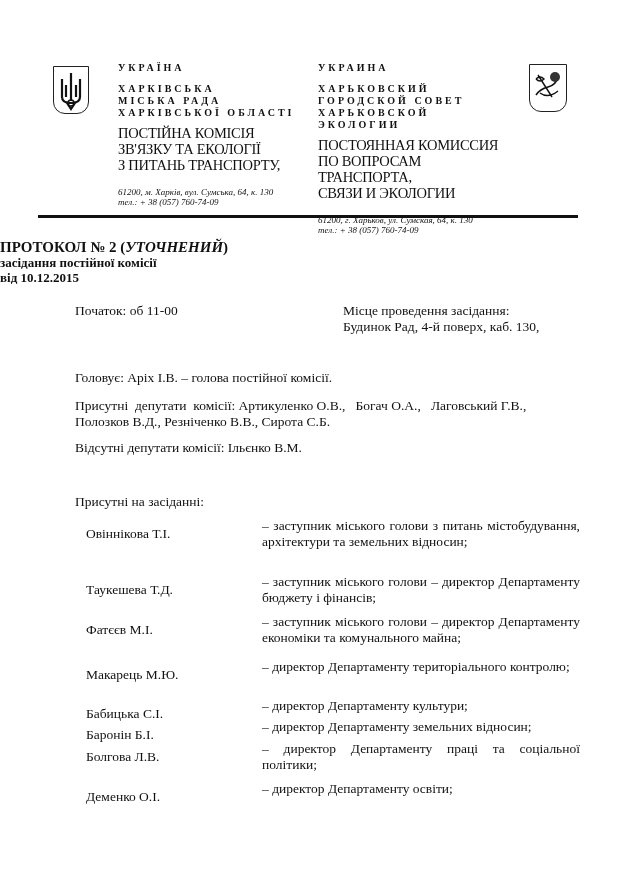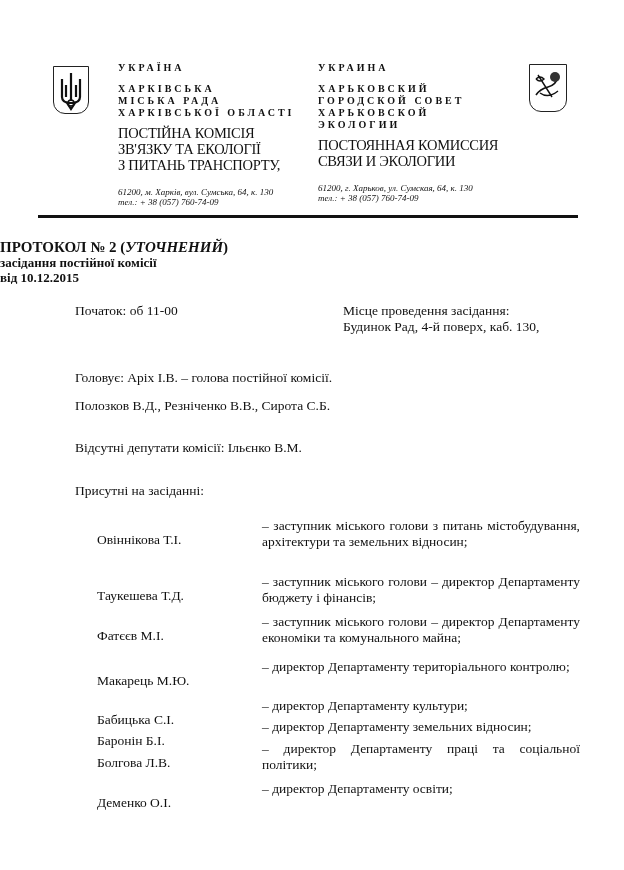--- a/index.html
+++ b/index.html
@@ -9,21 +9,21 @@
   .center { text-align: left; }
   .spaced { letter-spacing: 3px; font-weight: bold; font-size: 10px; line-height: 12px; }
   .committee { font-size: 14.5px; line-height: 16px; letter-spacing: -0.3px; }
   .addr { font-style: italic; font-size: 9px; line-height: 10px; }
   .rule { position: absolute; left: 38px; width: 540px; height: 3px; background: #111; top: 215px; }
   .emblem { position: absolute; border: 1px solid #222; border-radius: 0 0 12px 12px; }
   .title { font-weight: bold; font-size: 15px; line-height: 16px; }
   .sub { font-weight: bold; font-size: 13px; line-height: 15px; }
   .body { font-size: 13.5px; line-height: 16px; }
   .row { position: absolute; left: 86px; width: 486px; font-size: 13.5px; line-height: 16px; }
-  .row .name { position: absolute; left: 0; top: 14px; width: 170px; margin-left: 11px; }
+  .row .name { position: absolute; left: 0; top: 8px; width: 170px; }
   .row .role { position: absolute; left: 168px; top: 0; width: 318px; text-align: justify; margin-left: 8px; }
 </style>
 </head>
 <body>
 
 <div class="emblem" style="left:53px; top:66px; width:34px; height:46px;">
   <svg width="34" height="46" viewBox="0 0 34 46">
     <path d="M17 6 L17 34 M8 12 L8 30 Q8 36 17 36 Q26 36 26 30 L26 12 M12 18 L12 30 M22 18 L22 30 M13 36 L17 42 L21 36" stroke="#111" stroke-width="2.2" fill="none"></path>
     <circle cx="17" cy="36" r="3" fill="none" stroke="#111" stroke-width="1.5"></circle>
   </svg>
@@ -45,20 +45,21 @@
 </div>
 
 <div class="abs center" style="left:318px; top:62px; width:196px;">
   <div class="spaced">УКРАИНА</div>
   <div style="height:9px"></div>
   <div class="spaced">ХАРЬКОВСКИЙ</div>
   <div class="spaced">ГОРОДСКОЙ СОВЕТ</div>
   <div class="spaced">ХАРЬКОВСКОЙ ЭКОЛОГИИ</div>
   <div style="height:6px"></div>
   <div class="committee">ПОСТОЯННАЯ КОМИССИЯ</div>
+  <div class="committee">ПО ВОПРОСАМ ТРАНСПОРТА,</div>
   <div class="committee">СВЯЗИ И ЭКОЛОГИИ</div>
   <div style="height:14px"></div>
   <div class="addr">61200, г. Харьков, ул. Сумская, 64, к. 130</div>
   <div class="addr">тел.:  + 38 (057) 760-74-09</div>
 </div>
 
 <div class="emblem" style="left:529px; top:64px; width:36px; height:46px;">
   <svg width="36" height="46" viewBox="0 0 36 46">
     <path d="M6 30 Q10 24 18 22 Q26 20 28 12" stroke="#111" stroke-width="1.6" fill="none"></path>
     <circle cx="25" cy="12" r="5" fill="#333"></circle>
@@ -79,26 +80,27 @@
 
 <div class="abs body" style="left:75px; top:303px;">Початок: об 11-00</div>
 <div class="abs body" style="left:343px; top:303px; width:240px;">
   <div>Місце проведення засідання:</div>
   <div>Будинок Рад, 4-й поверх, каб. 130,</div>
 </div>
 
 <div class="abs body" style="left:75px; top:370px;">Головує: Аріх І.В. – голова постійної комісії.</div>
 
 <div class="abs body" style="left:75px; top:398px; width:500px;">
+  <div style="white-space:pre;">Присутні  депутати  комісії: Артикуленко О.В.,   Богач О.А.,   Лаговський Г.В.,</div>
   <div>Полозков В.Д., Резніченко В.В., Сирота С.Б.</div>
 </div>
 
 <div class="abs body" style="left:75px; top:440px;">Відсутні депутати комісії: Ільєнко В.М.</div>
 
-<div class="abs body" style="left:75px; top:483px;">Присутні на засіданні:</div>
+<div class="abs body" style="left:75px; top:494px;">Присутні на засіданні:</div>
 
 <div class="row" style="top:518px;">
   <div class="name">Овіннікова Т.І.</div>
   <div class="role">– заступник міського голови з питань містобудування, архітектури та земельних відносин;</div>
 </div>
 <div class="row" style="top:574px;">
   <div class="name">Таукешева Т.Д.</div>
   <div class="role">– заступник міського голови – директор Департаменту бюджету і фінансів;</div>
 </div>
 <div class="row" style="top:614px;">

